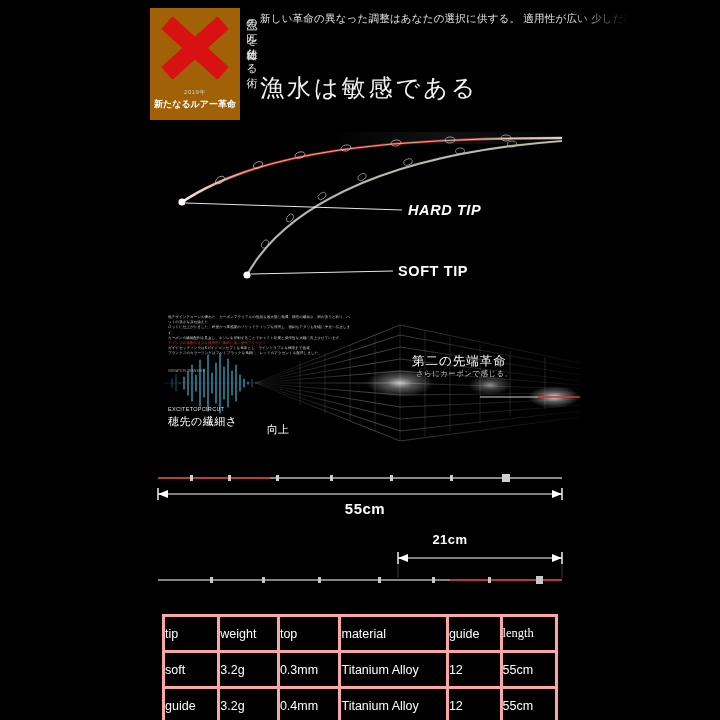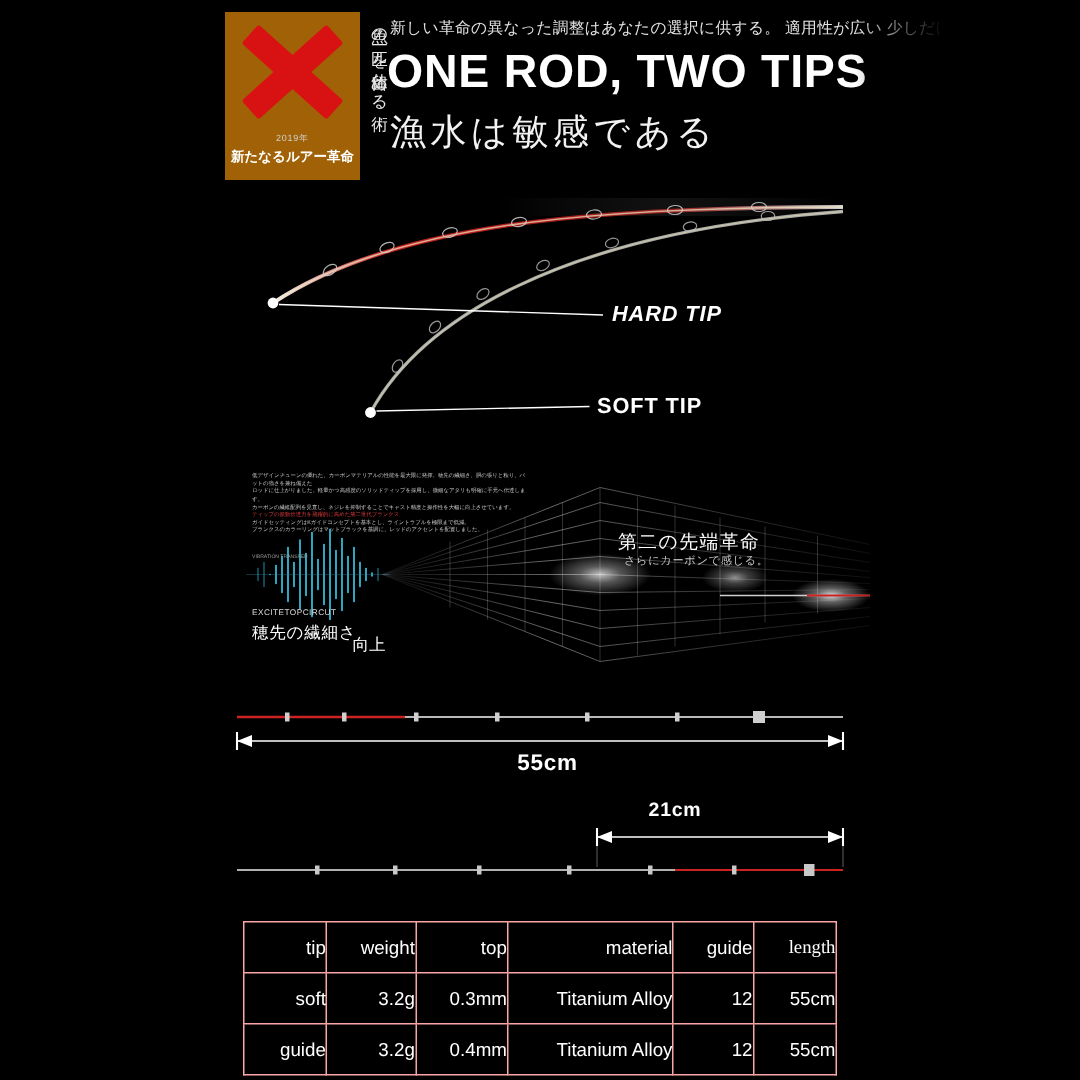--- a/index.html
+++ b/index.html
@@ -185,21 +185,21 @@
   .wave-cap-jp {
     position: absolute;
     left: 18px;
     top: 109px;
     font-size: 11px;
     color: #ffffff;
     letter-spacing: 0.5px;
   }
   .wave-cap-jp2 {
     position: absolute;
-    left: 72px;
+    left: 104px;
     top: 117px;
     font-size: 11px;
     color: #ffffff;
     padding-left: 13px;
   }
   .wave-small-label {
     position: absolute;
     left: 18px;
     top: 64px;
     font-size: 3.4px;
@@ -249,25 +249,25 @@
   
   .spec-table {
     position: absolute;
     left: 162px;
     top: 614px;
     width: 396px;
     border-collapse: collapse;
     background: #000;
   }
   .spec-table td, .spec-table th {
-    border: 1px solid #fca5a5;
+    border: 3px solid #fca5a5;
     color: #ffffff;
     font-size: 12.5px;
     font-weight: normal;
-    text-align: right;
+    text-align: left;
     height: 33px;
     padding: 0;
   }
   .spec-table th { font-weight: normal; }
   .col-tip { width: 56px; }
   .col-weight { width: 60px; }
   .col-top { width: 62px; }
   .col-material { width: 114px; }
   .col-guide { width: 54px; }
   .col-length { width: 56px; font-family: Liberation Serif, serif; }
@@ -284,21 +284,20 @@
         <div class="s1"></div>
         <div class="s2"></div>
       </div>
       <div class="jp-year">2019年</div>
       <div class="jp-sub">新たなるルアー革命</div>
     </div>
 
     <div class="vertical-jp">魚の一匹を仕留める術</div>
 
     <div class="top-jp-line">新しい革命の異なった調整はあなたの選択に供する。 適用性が広い 少しだけです</div>
-    <div class="title-main">ONE ROD, TWO TIPS</div>
     <div class="title-sub">漁水は敏感である</div>
   </div>
 
   <div class="rod-area">
     <svg width="430" height="185" viewBox="0 0 430 185">
       <defs>
         <linearGradient id="rodGrad" x1="0" y1="0" x2="1" y2="0">
           <stop offset="0%" stop-color="#ffffff"></stop>
           <stop offset="25%" stop-color="#dcd7b0"></stop>
           <stop offset="55%" stop-color="#c8c8c8"></stop>

